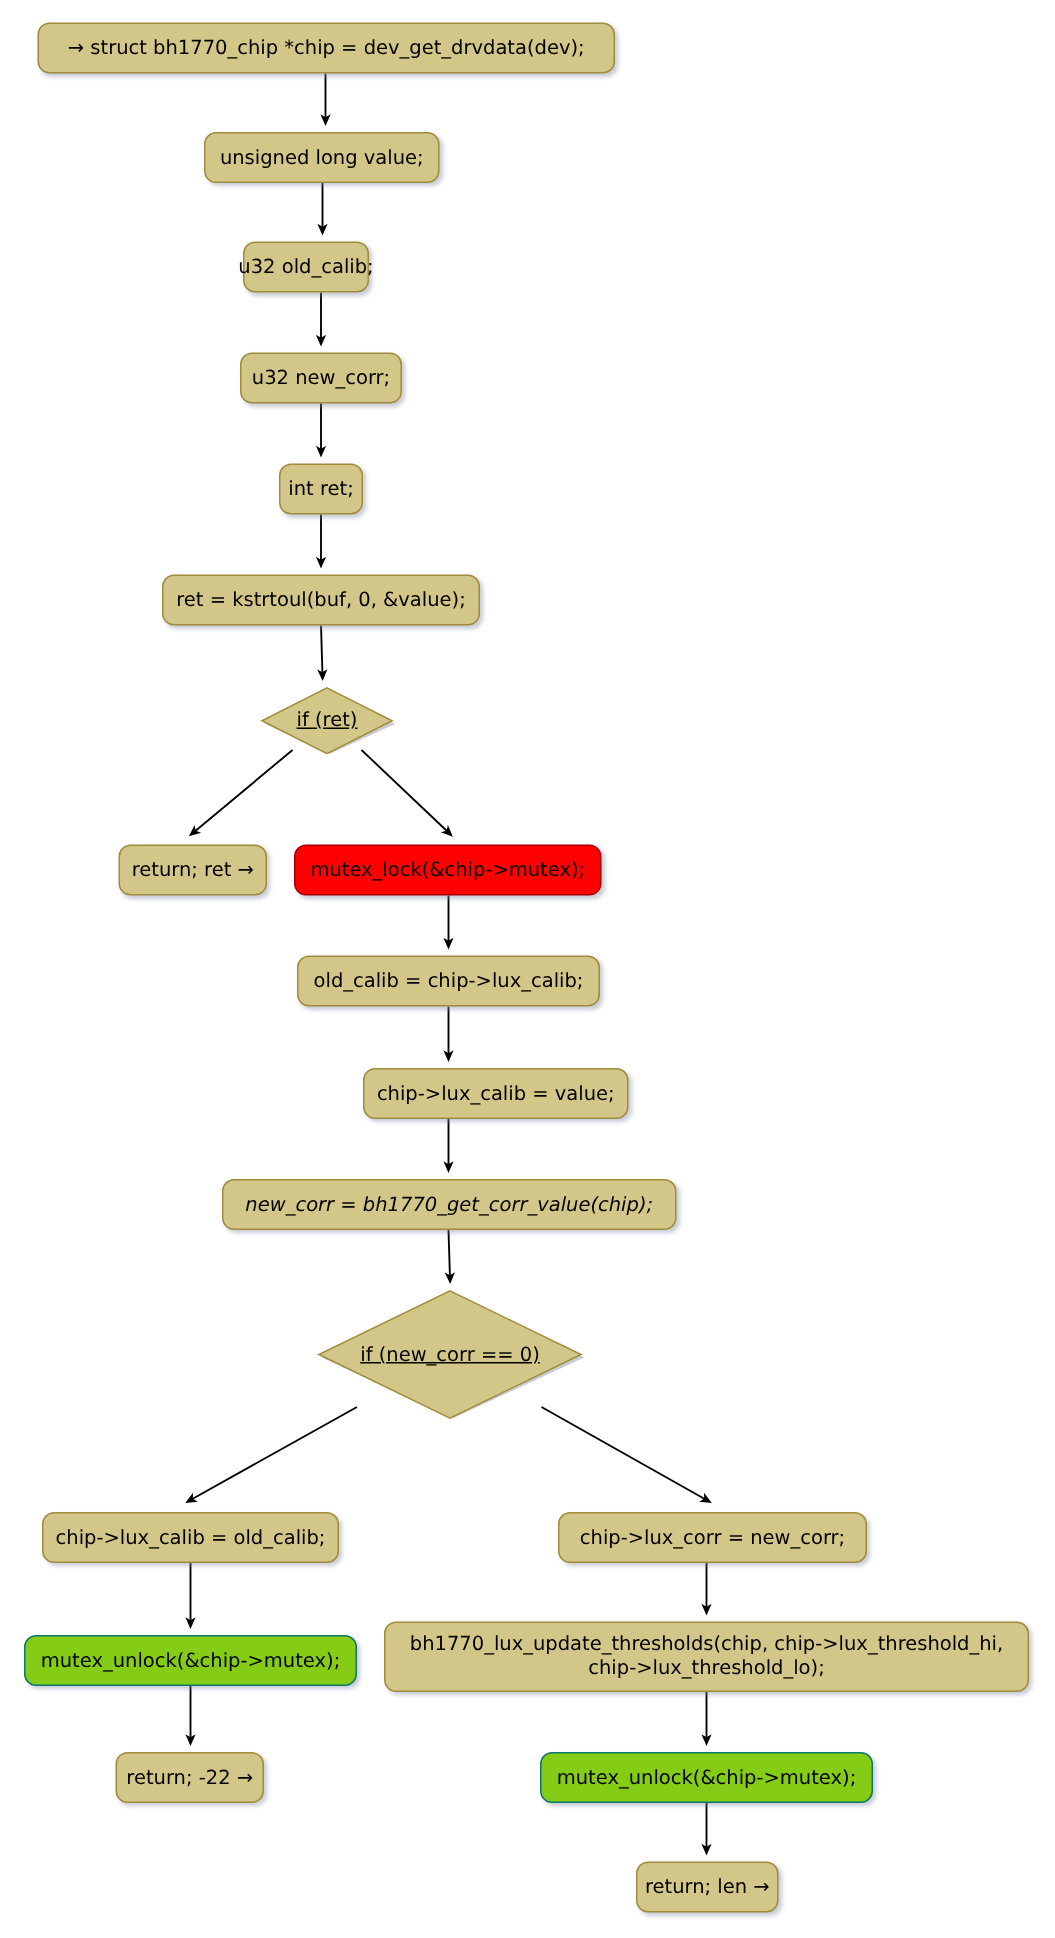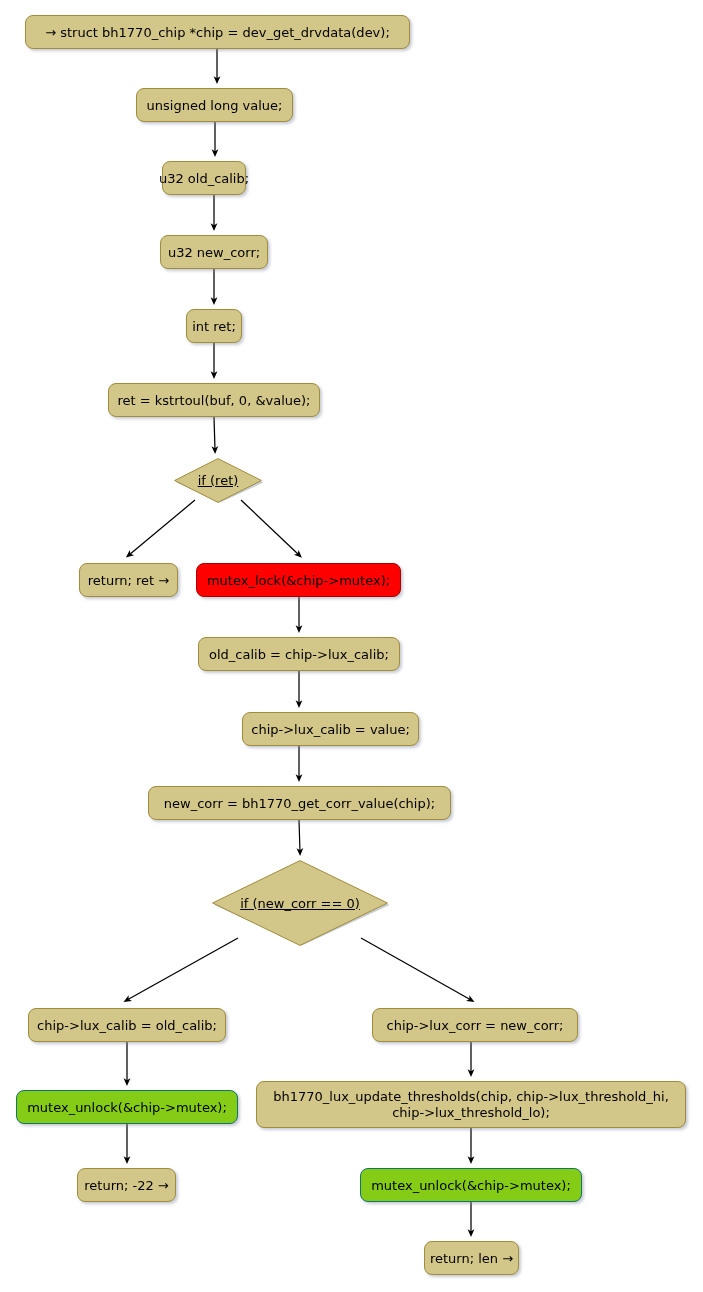--- a/index.html
+++ b/index.html
@@ -123,21 +123,21 @@
       <div class="node process" style="left: 186px; top: 309px; width: 56px; height: 34px;"><span>int ret;</span></div>
       <div class="node process" style="left: 108px; top: 383px; width: 212px; height: 34px;"><span>ret = kstrtoul(buf, 0, &amp;value);</span></div>
       <div class="node decision" style="left: 172px; top: 458px; width: 92px; height: 45px;"><svg class="dia-shape" viewBox="0 0 92 45" preserveAspectRatio="none">
           <path d="M 48,2.5 L 91.5,24.5 L 48,44.5 L 4.5,24.5 Z" fill="rgba(130,140,160,0.45)"></path>
           <path d="M 46,0.6 L 89.4,22.5 L 46,44.4 L 2.6,22.5 Z" fill="#D3C689" stroke="#A08C3C" stroke-width="1"></path>
         </svg><span class="dia-label">if (ret)</span></div>
       <div class="node process" style="left: 79px; top: 563px; width: 99px; height: 34px;"><span>return; ret →</span></div>
       <div class="node process red" style="left: 196px; top: 563px; width: 205px; height: 34px;"><span>mutex_lock(&amp;chip-&gt;mutex);</span></div>
       <div class="node process" style="left: 198px; top: 637px; width: 202px; height: 34px;"><span>old_calib = chip-&gt;lux_calib;</span></div>
       <div class="node process" style="left: 211px; top: 712px; width: 177px; height: 34px; margin-left: 31px;"><span>chip-&gt;lux_calib = value;</span></div>
-      <div class="node process" style="left: 148px; top: 786px; width: 303px; height: 34px;"><span>new_corr = bh1770_get_corr_value(chip);</span></div>
+      <div class="node process" style="left: 148px; top: 786px; width: 303px; height: 34px; font-style: italic;"><span>new_corr = bh1770_get_corr_value(chip);</span></div>
       <div class="node decision" style="left: 210px; top: 860px; width: 180px; height: 86px;"><svg class="dia-shape" viewBox="0 0 180 86" preserveAspectRatio="none">
           <path d="M 92,2.5 L 179.5,45 L 92,85.5 L 4.5,45 Z" fill="rgba(130,140,160,0.45)"></path>
           <path d="M 90,0.6 L 177.4,43 L 90,85.4 L 2.6,43 Z" fill="#D3C689" stroke="#A08C3C" stroke-width="1"></path>
         </svg><span class="dia-label">if (new_corr == 0)</span></div>
       <div class="node process" style="left: 28px; top: 1008px; width: 198px; height: 34px;"><span>chip-&gt;lux_calib = old_calib;</span></div>
       <div class="node process" style="left: 372px; top: 1008px; width: 206px; height: 34px;"><span>chip-&gt;lux_corr = new_corr;</span></div>
       <div class="node process green" style="left: 16px; top: 1090px; width: 222px; height: 34px;"><span>mutex_unlock(&amp;chip-&gt;mutex);</span></div>
       <div class="node process multiline" style="left: 256px; top: 1081px; width: 430px; height: 47px;"><span>bh1770_lux_update_thresholds(chip, chip-&gt;lux_threshold_hi,
 chip-&gt;lux_threshold_lo);</span></div>
       <div class="node process" style="left: 77px; top: 1168px; width: 99px; height: 34px;"><span>return; -22 →</span></div>

